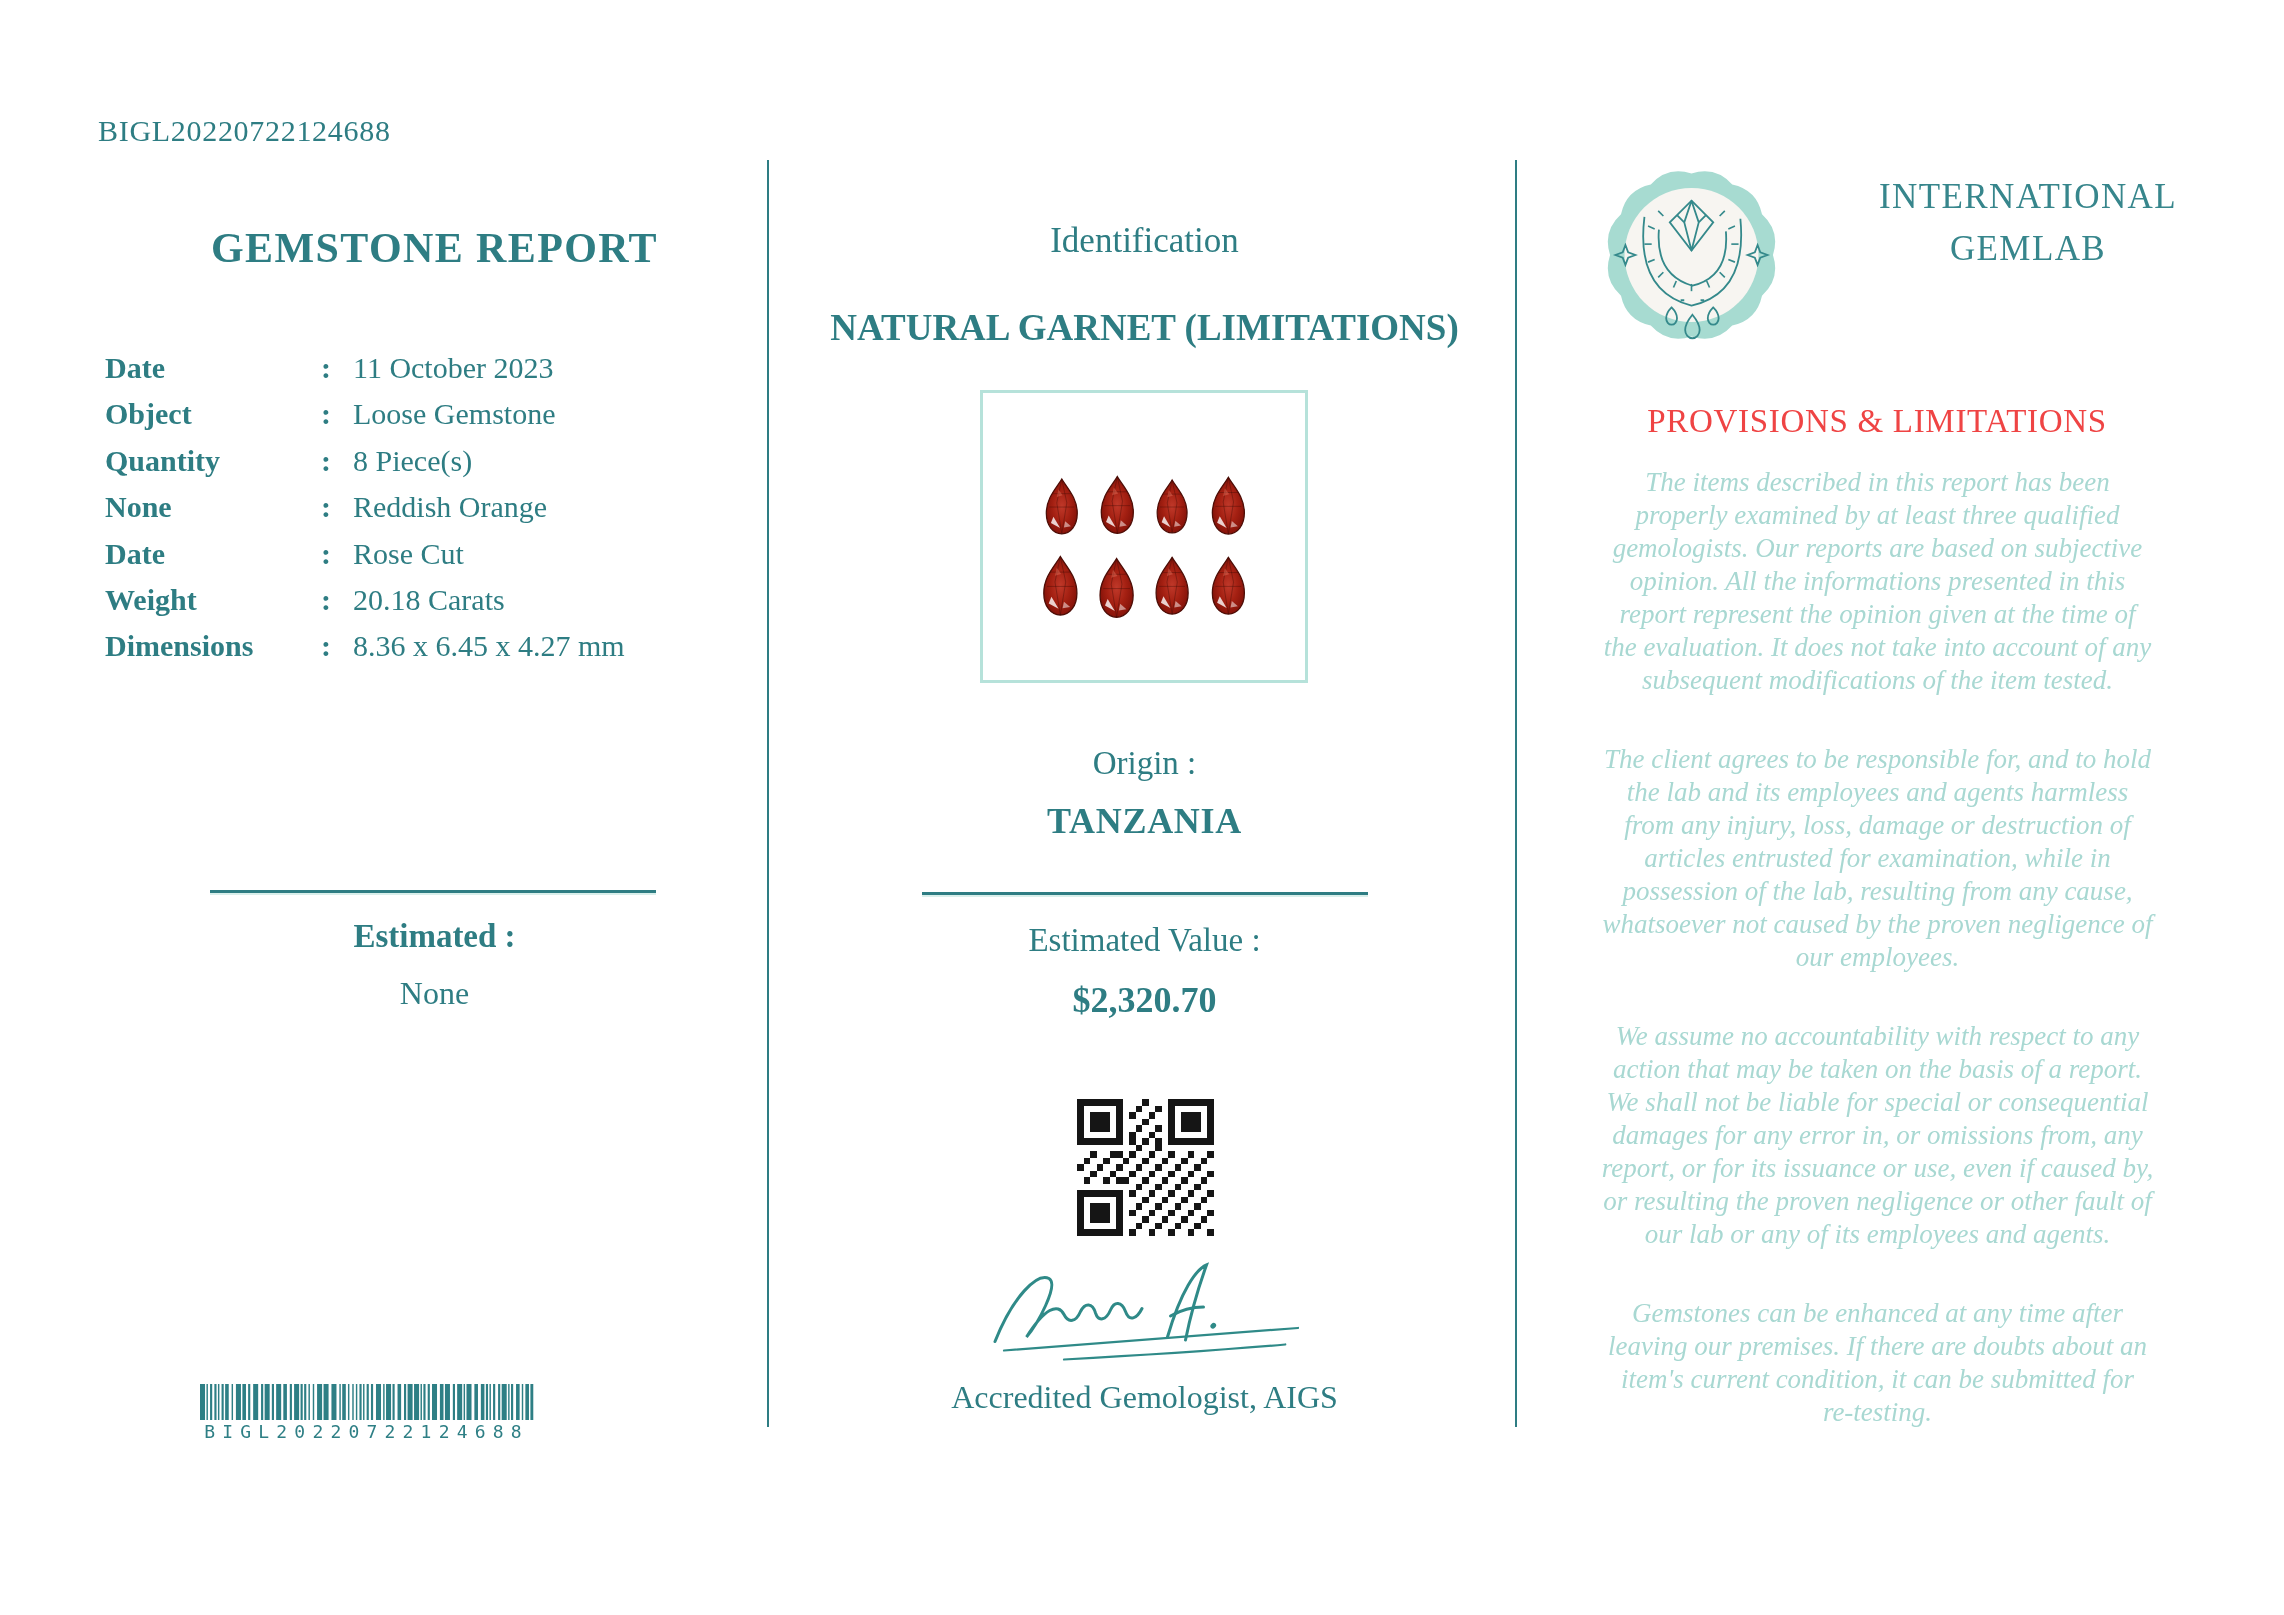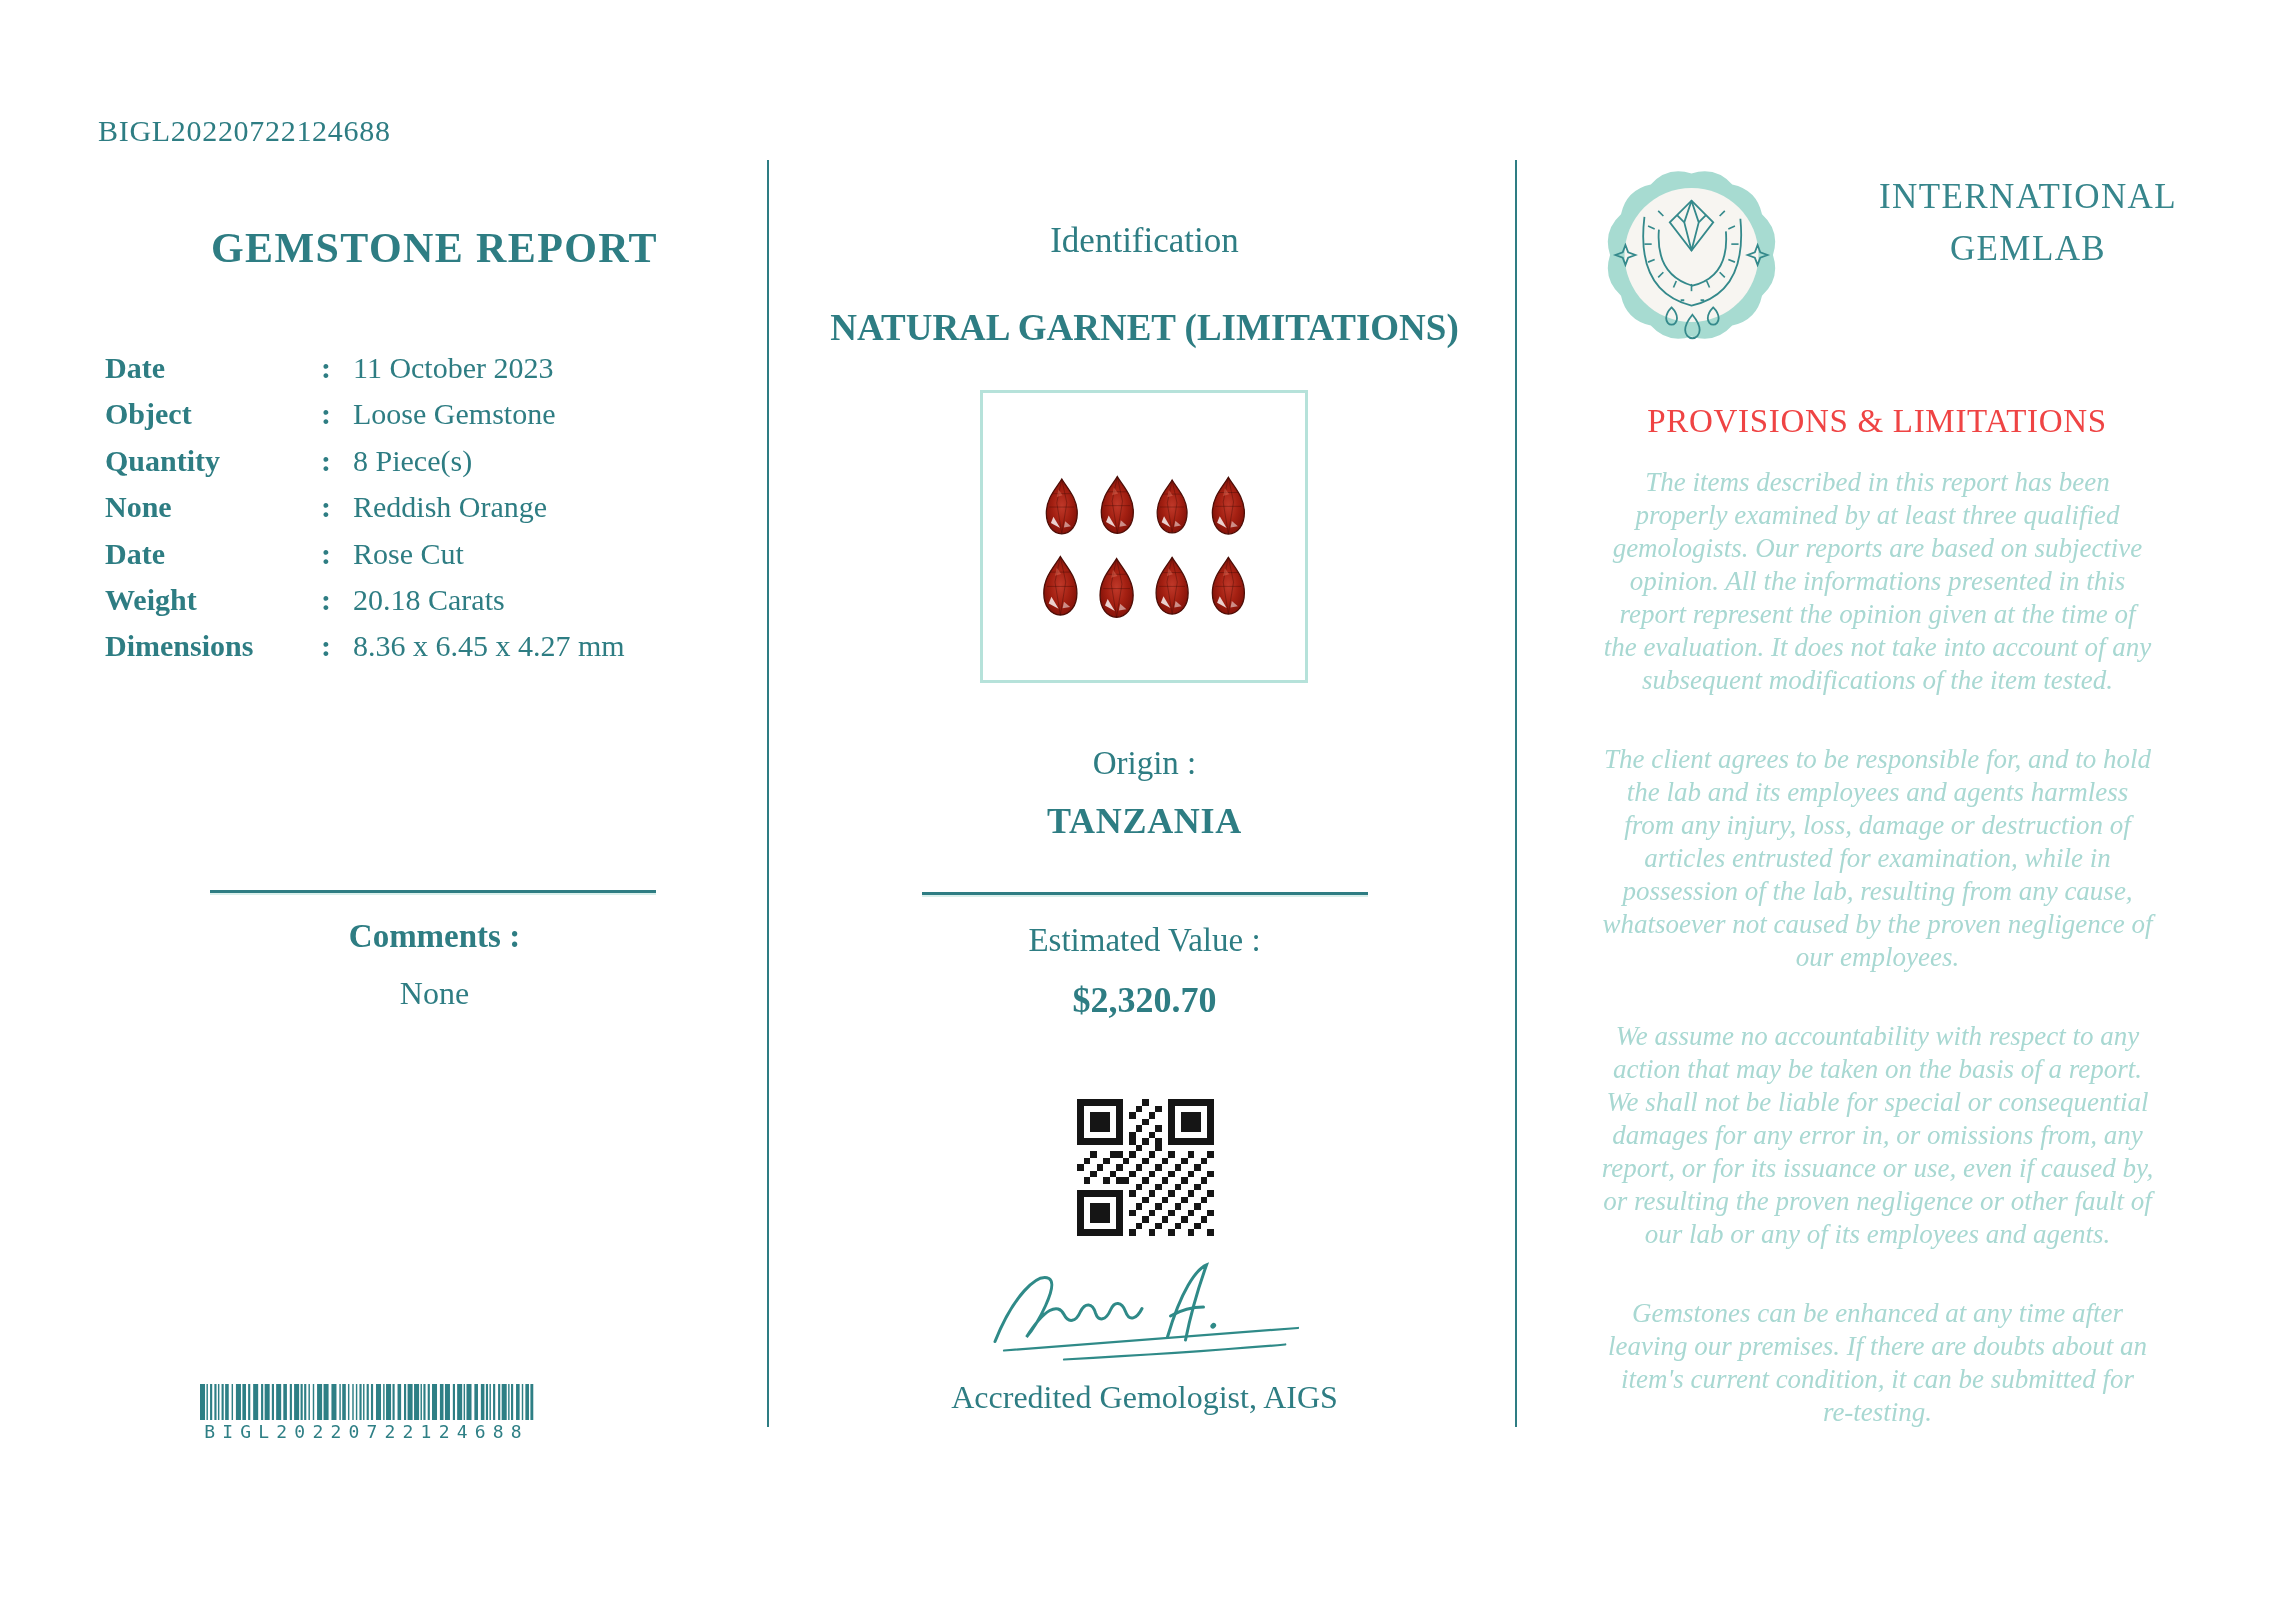--- a/index.html
+++ b/index.html
@@ -105,21 +105,21 @@
       <span class="fvalue">20.18 Carats</span>
     </div>
     <div class="frow">
       <span class="flabel">Dimensions</span>
       <span class="fcolon">:</span>
       <span class="fvalue">8.36 x 6.45 x 4.27 mm</span>
     </div>
   </div>
 
 <div class="abs h-divider" id="left-divider"></div>
-<div class="abs" id="comments-label">Comments :</div>
+<div class="abs" id="comments-label">Estimated :</div>
 <div class="abs" id="comments-value">None</div>
 
 <svg class="abs" id="barcode" viewBox="0 0 465 48" preserveAspectRatio="none">
     <rect x="0" y="0" width="7" height="48"></rect>
     <rect x="9" y="0" width="2" height="48"></rect>
     <rect x="14" y="0" width="3" height="48"></rect>
     <rect x="20" y="0" width="3" height="48"></rect>
     <rect x="25" y="0" width="2" height="48"></rect>
     <rect x="30" y="0" width="3" height="48"></rect>
     <rect x="35" y="0" width="5" height="48"></rect>

